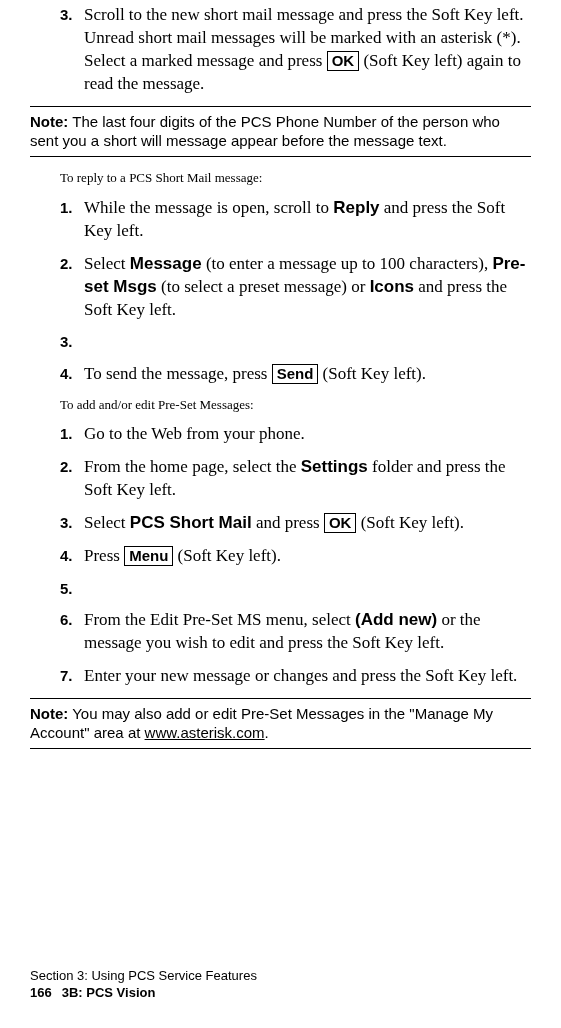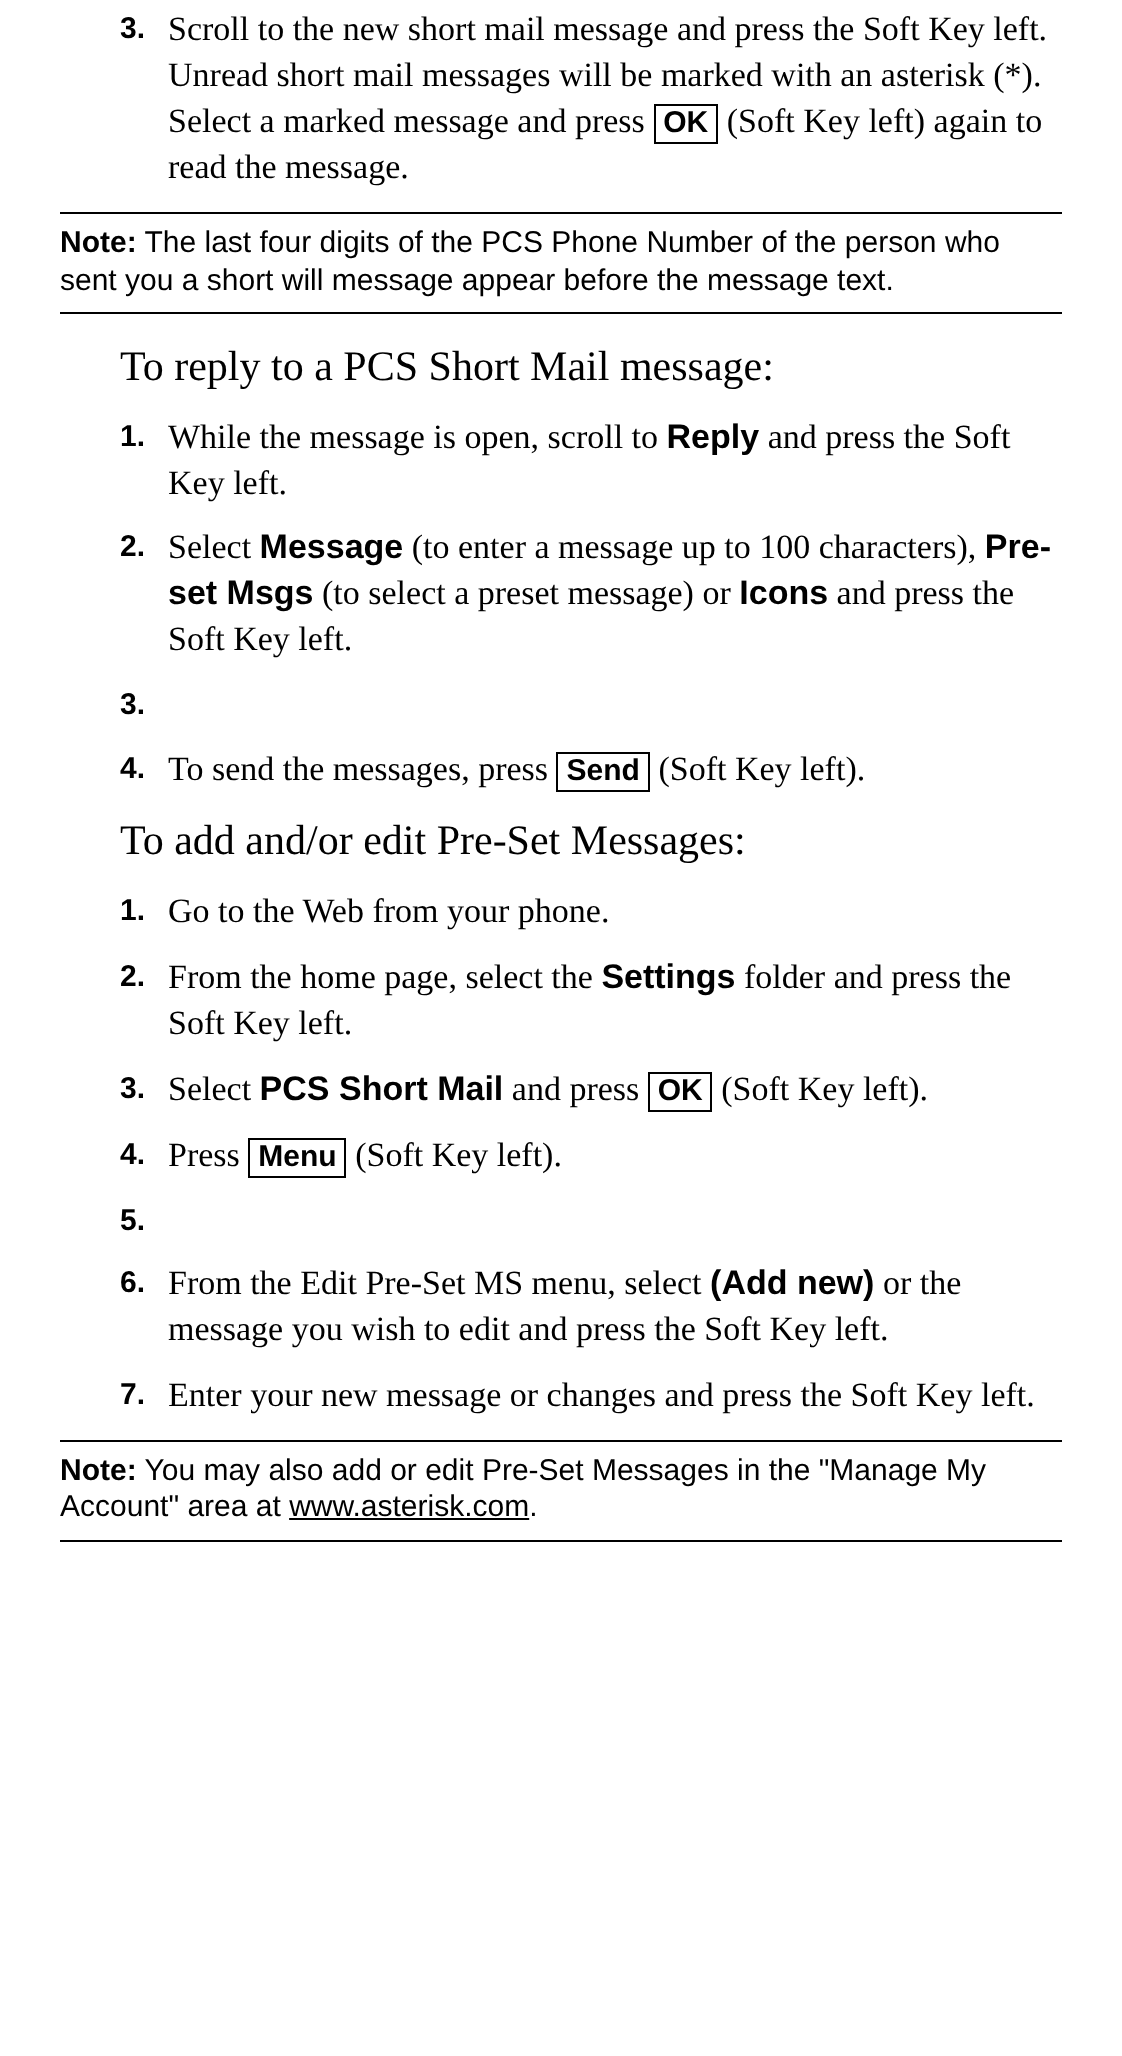--- a/index.html
+++ b/index.html
@@ -30,21 +30,21 @@
     font-weight: 700;
     font-size: 15px;
     min-width: 18px;
     margin-right: 6px;
     padding-top: 1px;
   }
   .ol-item .body {
     flex: 1;
   }
   .para {
-    font-size: 21px;
+    font-size: 13px;
     line-height: 1.35;
     margin: 10px 0 10px 30px;
   }
   .bold-sans {
     font-family: Arial, Helvetica, sans-serif;
     font-weight: 700;
   }
   .keybox {
     display: inline-block;
     border: 1px solid #000;
@@ -119,21 +119,21 @@
     </div>
   </div>
 
   <div class="ol-item">
     <div class="num">3.</div>
   </div>
 
   <div class="ol-item">
     <div class="num">4.</div>
     <div class="body">
-      <span>To send the messages, press </span><span class="keybox">Send</span><span> (Soft Key left).</span>
+      <span>To send the message, press </span><span class="keybox">Send</span><span> (Soft Key left).</span>
     </div>
   </div>
 
   <div class="para">To add and/or edit Pre-Set Messages:</div>
 
   <div class="ol-item">
     <div class="num">1.</div>
     <div class="body">
       <span>Go to the Web from your phone.</span>
     </div>
@@ -175,14 +175,20 @@
     <div class="num">7.</div>
     <div class="body">
       <span>Enter your new message or changes and press the Soft Key left.</span>
     </div>
   </div>
 
   <div class="note-block">
     <span class="note-label">Note:</span><span> You may also add or edit Pre-Set Messages in the "Manage My Account" area at </span><span class="underline">www.asterisk.com</span><span>.</span>
   </div>
 
+  <div class="footer">
+    <div>Section 3: Using PCS Service Features</div>
+    <div class="line2">
+      <span class="pagenum">166</span><span>3B: PCS Vision</span>
+    </div>
+  </div>
 
 </div>
 
 </body></html>

